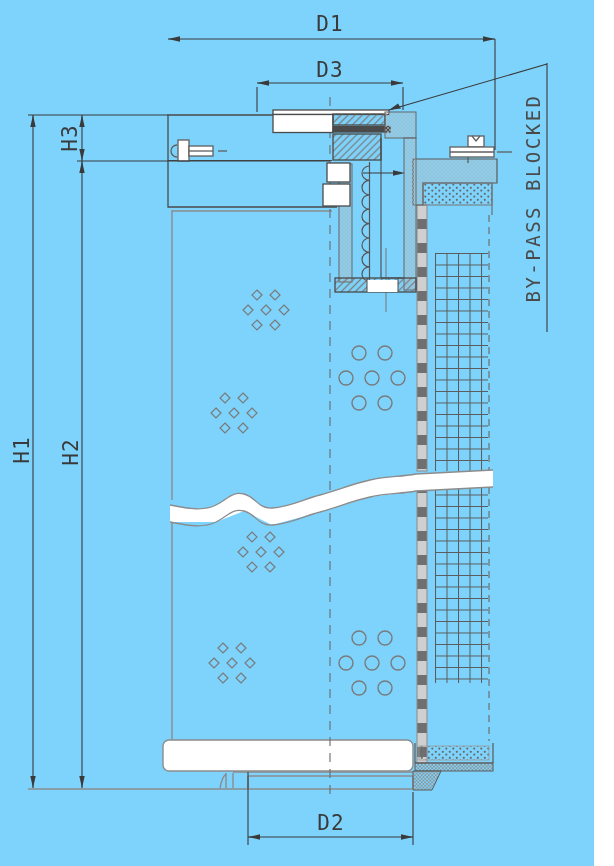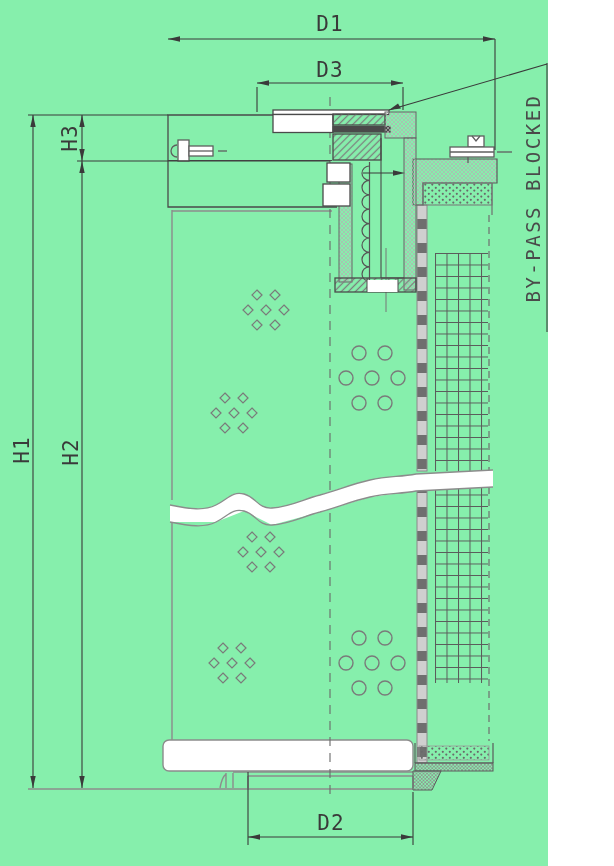--- a/index.html
+++ b/index.html
@@ -1,16 +1,16 @@
 <!DOCTYPE html>
 <html><head>
 <meta charset="utf-8">
 <style>
   html,body{margin:0;padding:0;background:#ffffff;}
-  #canvas{position:relative;width:548px;height:866px;background:#86efac;overflow:hidden;
+  #canvas{position:relative;width:594px;height:866px;background:#7dd3fc;overflow:hidden;
           font-family:"DejaVu Sans Mono", monospace;}
   svg{display:block;}
   text{font-family:"DejaVu Sans Mono", monospace;}
   .dimtxt{font-size:21px;fill:#3a3a3a;letter-spacing:1px;}
   .notetxt{font-size:19px;fill:#4a4a4a;letter-spacing:2.5px;}
 </style>
 </head>
 <body>
 
 <div id="canvas">

